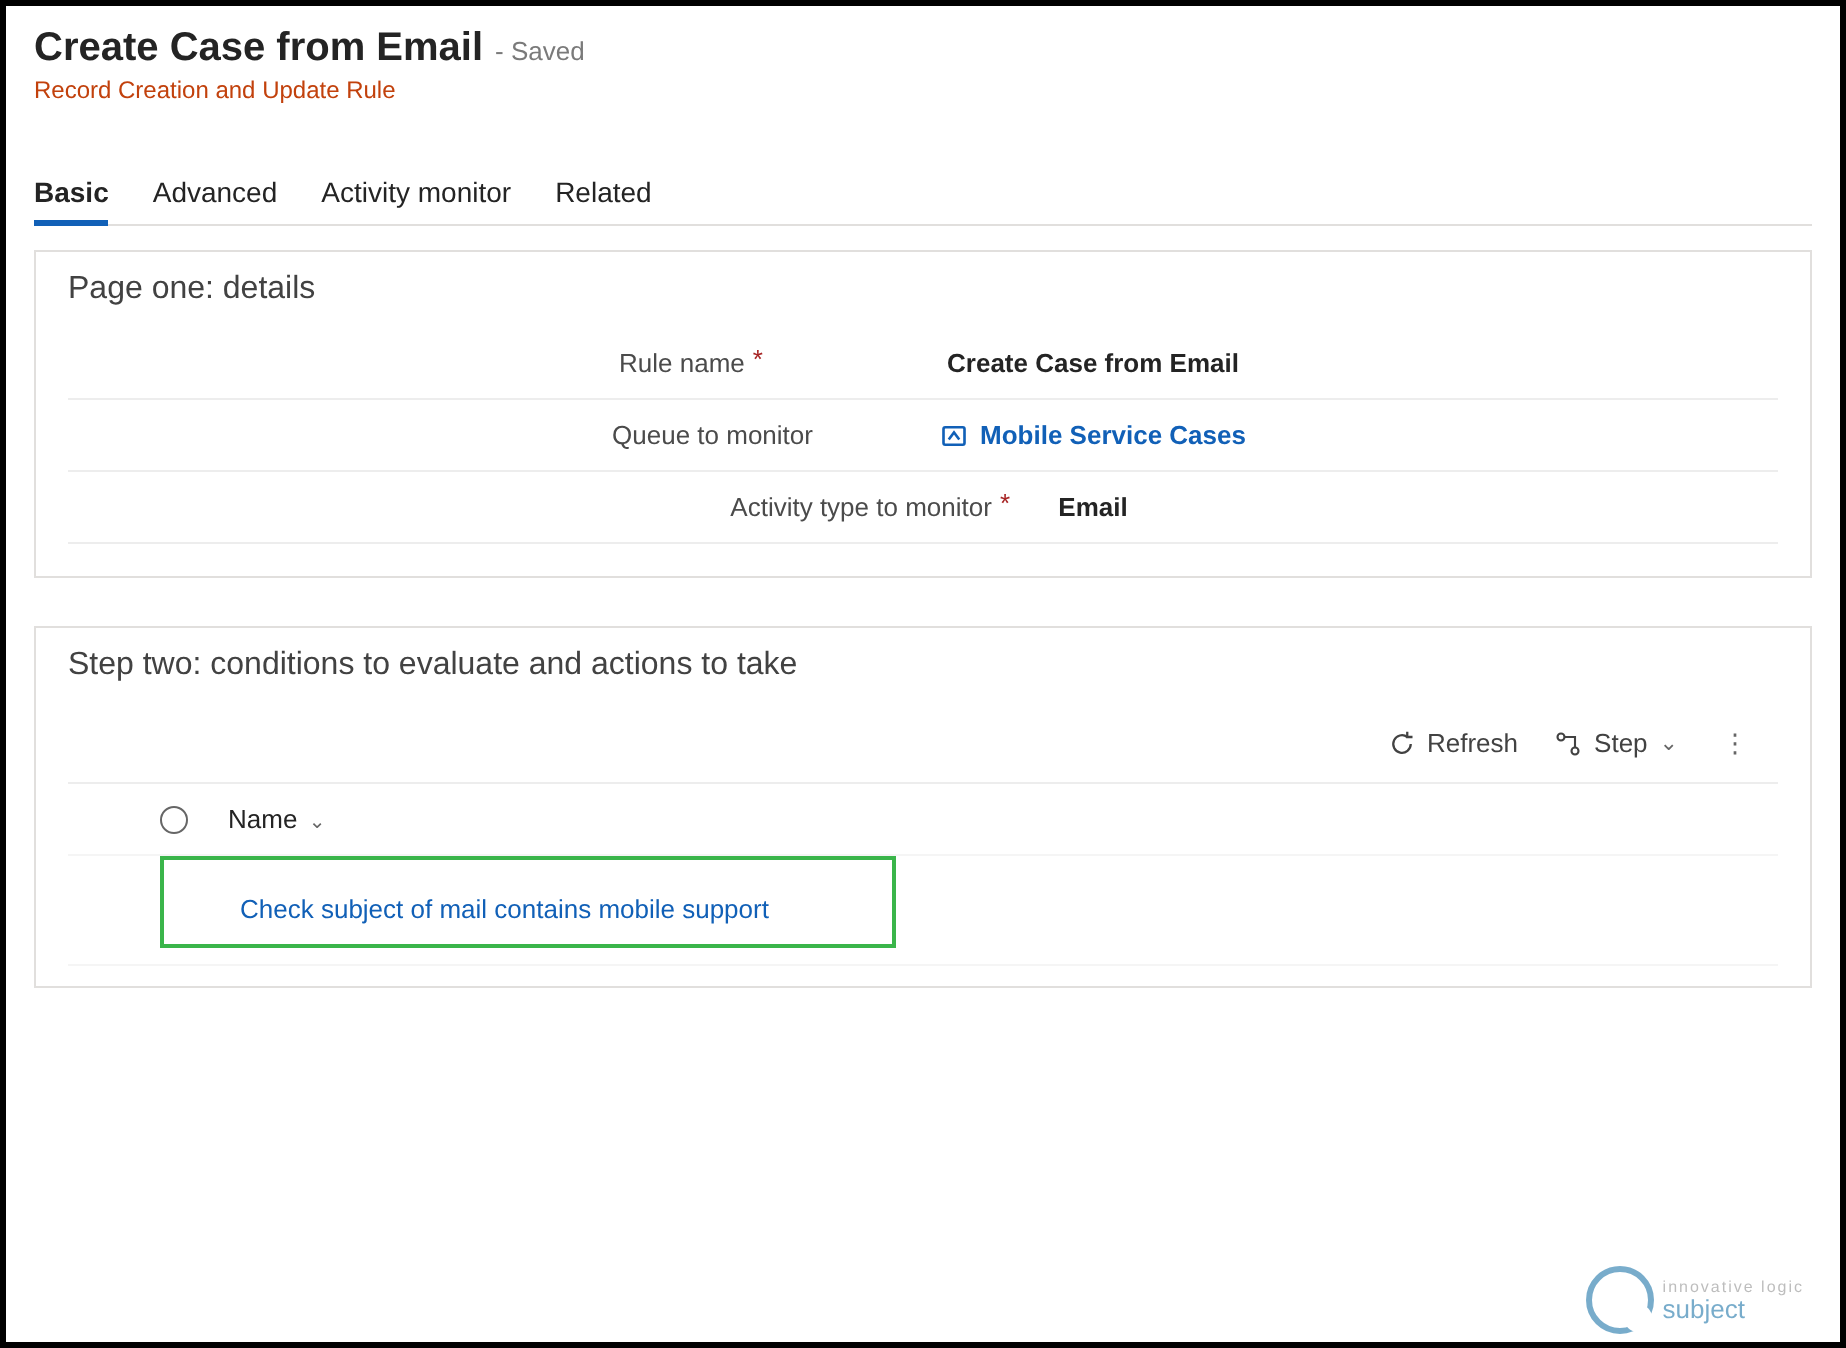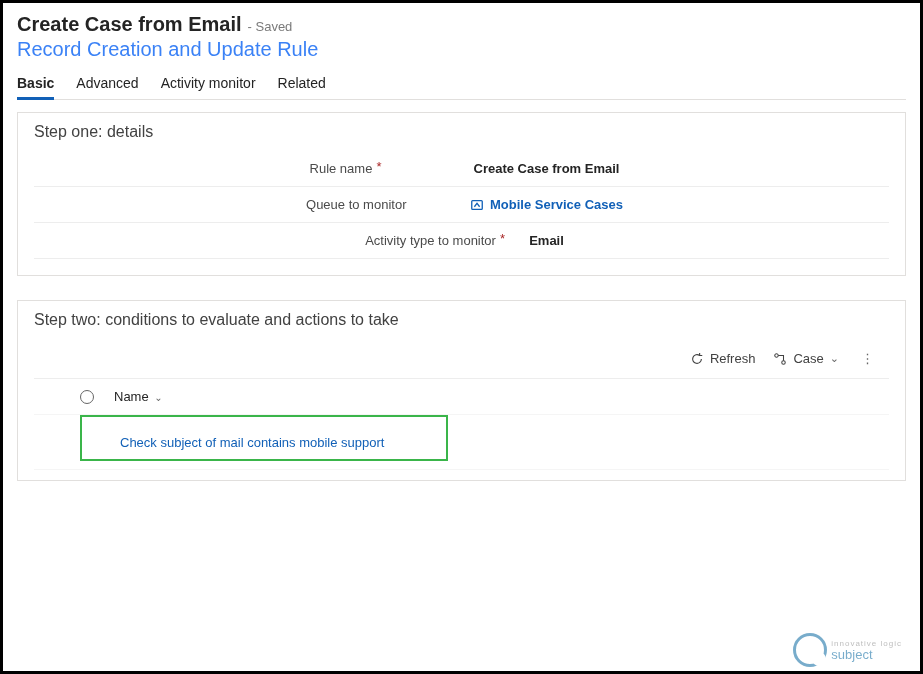--- a/index.html
+++ b/index.html
@@ -11,21 +11,21 @@
     border: 3px solid #000;
     position: relative;
     overflow: hidden;
   }
   .page { padding: 10px 14px 14px 14px; }
 
   
   .header-title { display: flex; align-items: baseline; gap: 6px; margin-bottom: 2px; }
   .header-title h1 { font-size: 20px; font-weight: 600; color: #242424; }
   .header-title .status { font-size: 13px; color: #7a7a7a; font-weight: 400; }
-  .subtitle { font-size: 20px; color: #3b82f6; margin-bottom: 10px; }
+  .subtitle { font-size: 12px; color: #c2410c; margin-bottom: 32px; }
 
   
   .tabs { display: flex; gap: 22px; border-bottom: 1px solid #e1dfdd; margin-bottom: 12px; }
   .tab { font-size: 14px; color: #242424; padding: 4px 0 8px 0; cursor: pointer; position: relative; font-weight: 600; }
   .tab.active::after {
     content: "";
     position: absolute; left: 0; right: 0; bottom: -1px;
     height: 3px; background: #1160b7;
   }
   .tab.inactive { font-weight: 400; }
@@ -153,21 +153,21 @@
   <div class="subtitle">Record Creation and Update Rule</div>
 
   <div class="tabs">
     <div class="tab active">Basic</div>
     <div class="tab inactive">Advanced</div>
     <div class="tab inactive">Activity monitor</div>
     <div class="tab inactive">Related</div>
   </div>
 
   <div class="section">
-    <div class="section-heading">Step one: details</div>
+    <div class="section-heading">Page one: details</div>
 
     <div class="field-row">
       <div class="field-label">
         <span>Rule name</span>
         <span class="req">*</span>
       </div>
       <div class="field-value">Create Case from Email</div>
     </div>
 
     <div class="field-row">
@@ -202,21 +202,21 @@
           <path d="M11 1 L11 4 L14 4" stroke="#424242" stroke-width="1.3" fill="none"></path>
         </svg>
         <span>Refresh</span>
       </div>
       <div class="tb-btn">
         <svg class="tb-icon" viewBox="0 0 16 16">
           <circle cx="4" cy="4" r="2" stroke="#424242" stroke-width="1.2" fill="none"></circle>
           <circle cx="12" cy="12" r="2" stroke="#424242" stroke-width="1.2" fill="none"></circle>
           <path d="M6 4 L12 4 L12 10" stroke="#424242" stroke-width="1.2" fill="none"></path>
         </svg>
-        <span>Case</span>
+        <span>Step</span>
         <span class="chev">⌄</span>
       </div>
       <div class="more-dots">⋮</div>
     </div>
 
     <div class="grid-header">
       <span class="row-selector"></span>
       <span>
         <span>Name</span>
         <span class="col-sort">⌄</span>

